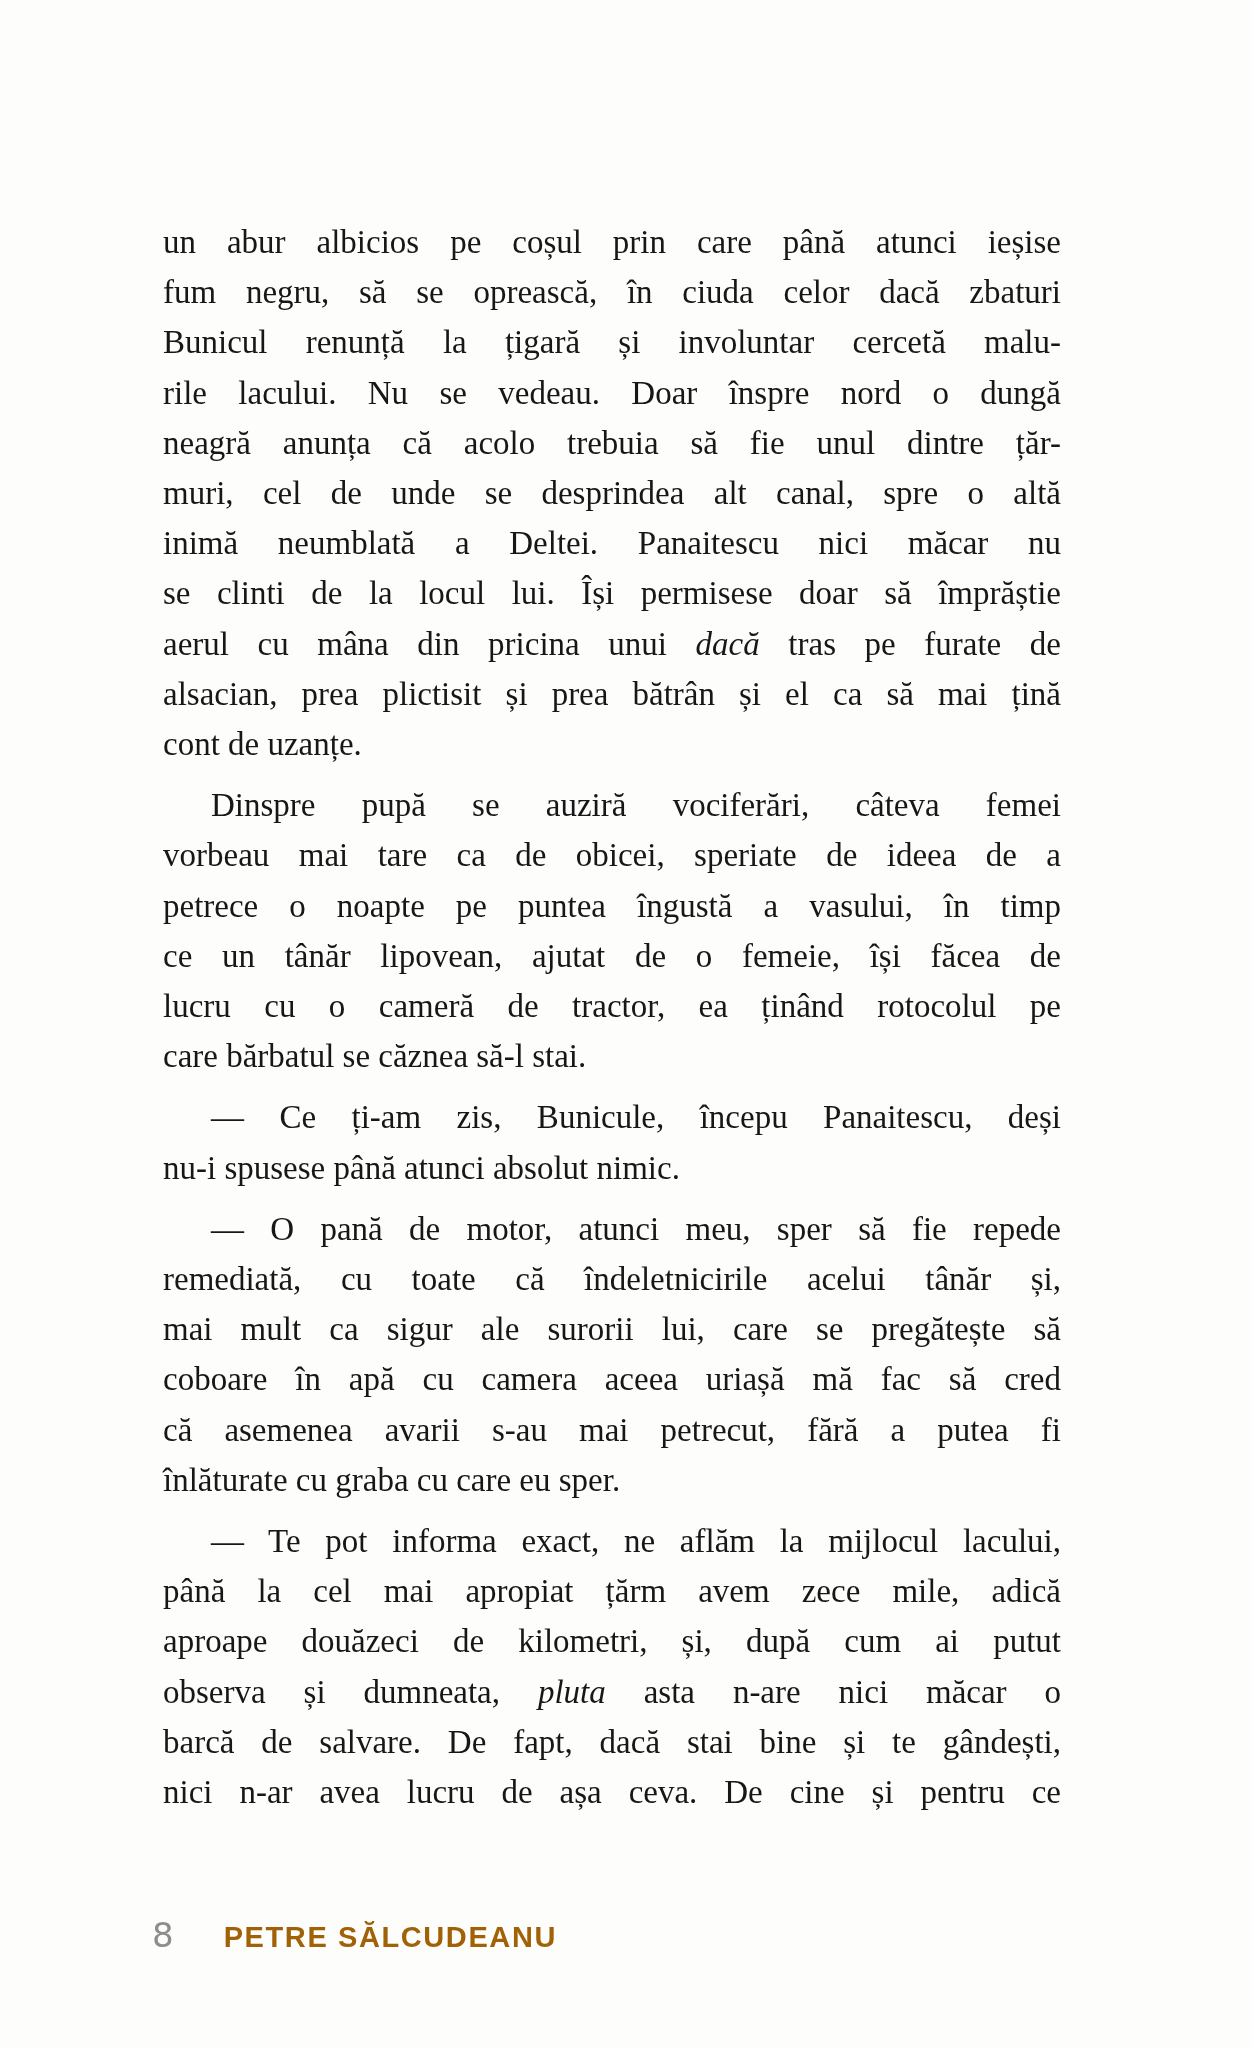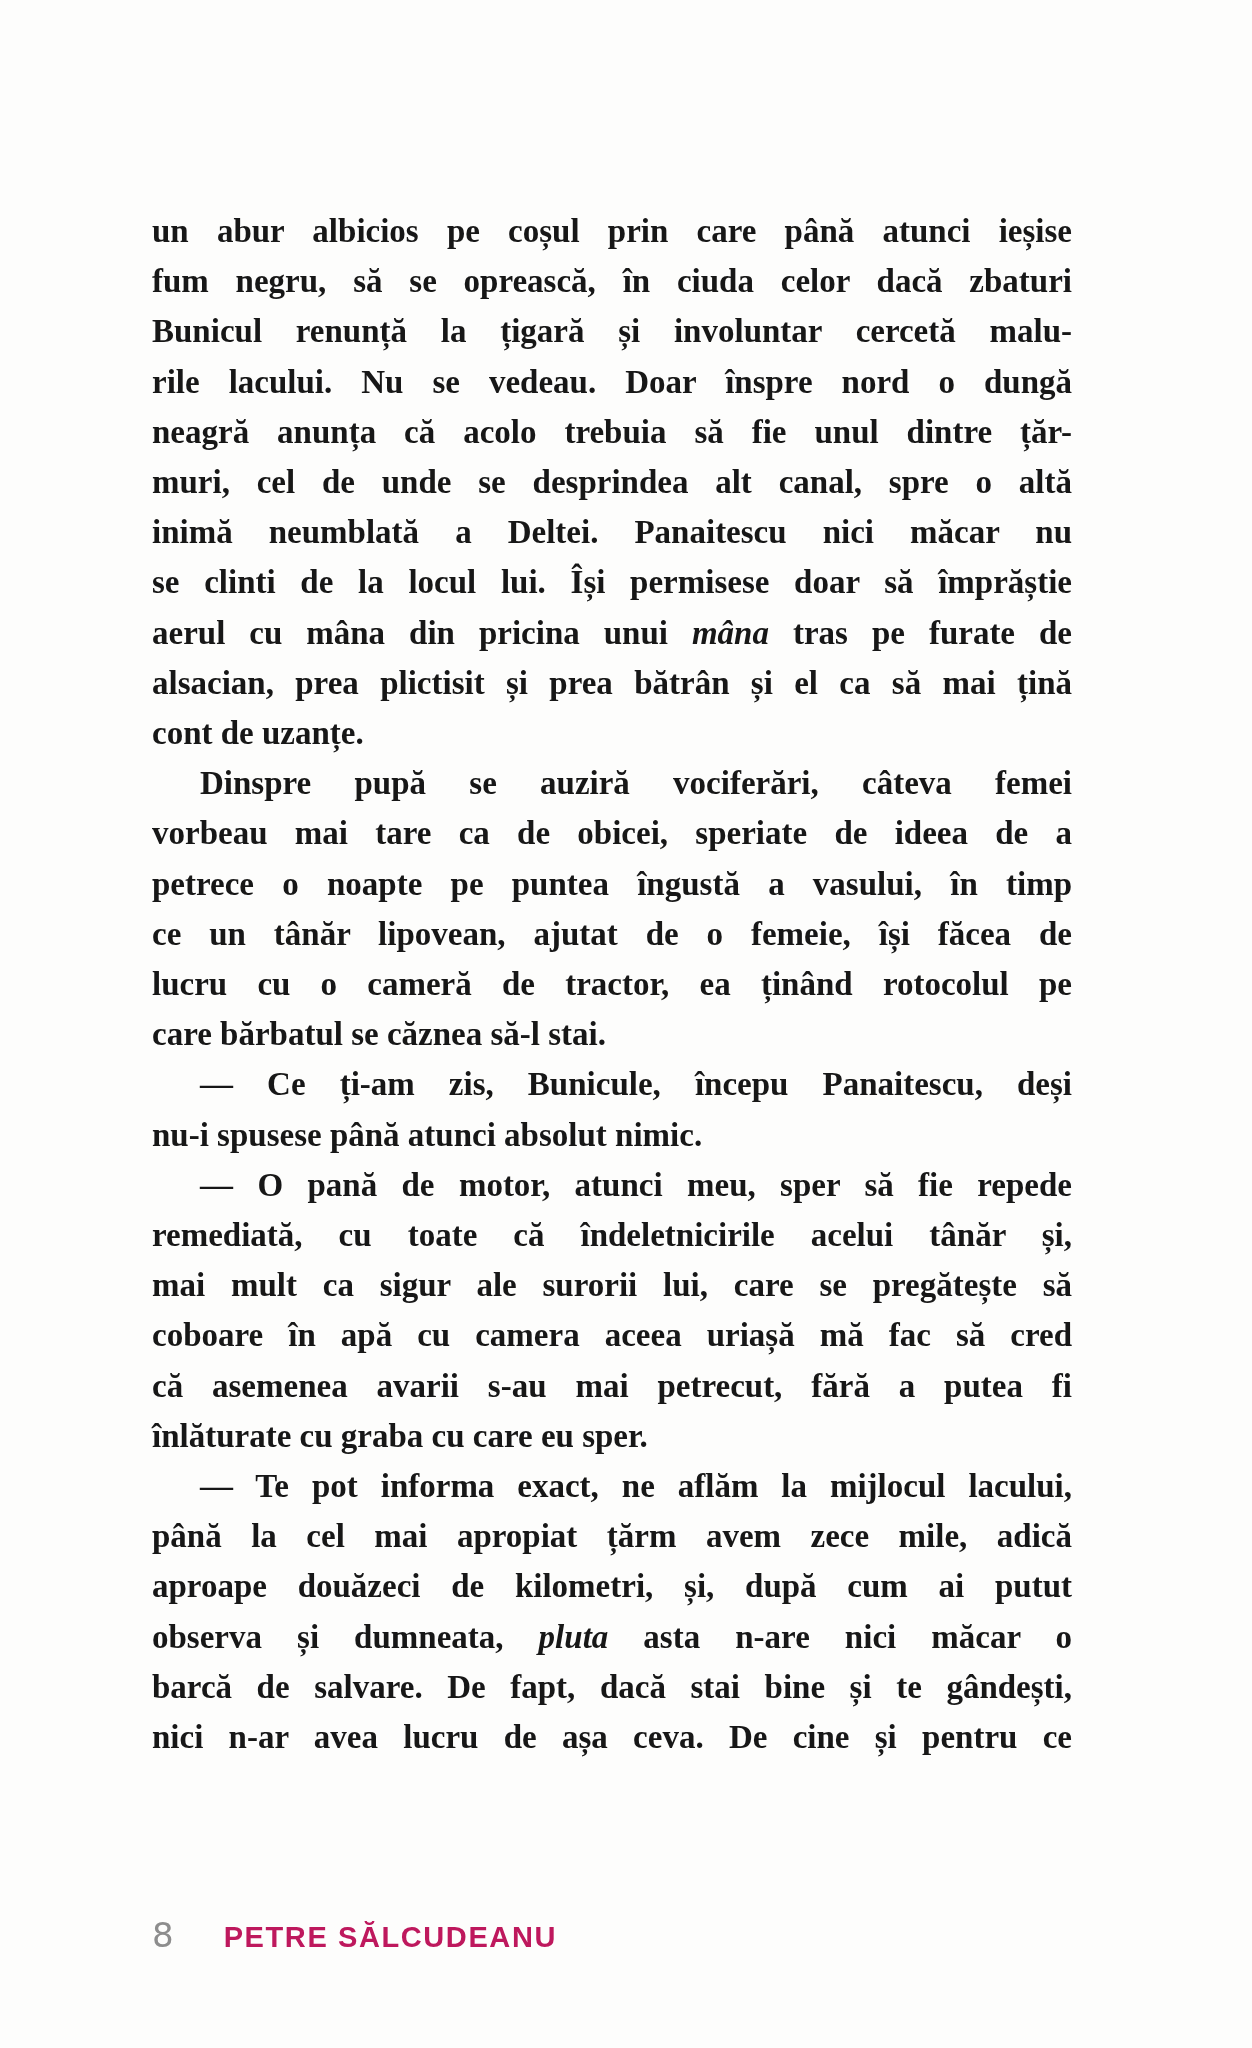--- a/index.html
+++ b/index.html
@@ -23,23 +23,22 @@
   .page-text {
     position: absolute;
     left: 152px;
     top: 206px;
     width: 920px;
     font-size: 33px;
     line-height: 50.2px;
     -webkit-font-smoothing: antialiased;
   }
   .para {
-    margin: 0;
+    margin: 11px;
     padding: 0;
-    font-weight: bold;
   }
   .line {
     text-align: justify;
     text-align-last: justify;
   }
   .line.lastline {
     text-align-last: left;
   }
   .line.indent {
     text-indent: 48px;
@@ -60,41 +59,41 @@
     font-size: 34px;
     font-weight: 400;
     color: #8d8d8d;
     line-height: 1;
   }
   .footer-author {
     font-family: "Liberation Sans", sans-serif;
     font-weight: 700;
     font-size: 29px;
     letter-spacing: 1.6px;
-    color: #be185d;
+    color: #a16207;
     margin-left: 50px;
     line-height: 1;
   }
 </style>
 </head>
 <body>
 
 <div class="scan-page">
 
   <div class="page-text">
       <div class="para">
         <div class="line"><span>un abur albicios pe coșul prin care până atunci ieșise</span></div>
         <div class="line"><span>fum negru, să se oprească, în ciuda celor dacă zbaturi</span></div>
         <div class="line"><span>Bunicul renunță la țigară și involuntar cercetă malu-</span></div>
         <div class="line"><span>rile lacului. Nu se vedeau. Doar înspre nord o dungă</span></div>
         <div class="line"><span>neagră anunța că acolo trebuia să fie unul dintre țăr-</span></div>
         <div class="line"><span>muri, cel de unde se desprindea alt canal, spre o altă</span></div>
         <div class="line"><span>inimă neumblată a Deltei. Panaitescu nici măcar nu</span></div>
         <div class="line"><span>se clinti de la locul lui. Își permisese doar să împrăștie</span></div>
-        <div class="line"><span>aerul cu mâna din pricina unui </span><em>mâna</em><span> tras pe furate de</span></div>
+        <div class="line"><span>aerul cu mâna din pricina unui </span><em>dacă</em><span> tras pe furate de</span></div>
         <div class="line"><span>alsacian, prea plictisit și prea bătrân și el ca să mai țină</span></div>
         <div class="line lastline"><span>cont de uzanțe.</span></div>
       </div>
       <div class="para">
         <div class="line indent"><span>Dinspre pupă se auziră vociferări, câteva femei</span></div>
         <div class="line"><span>vorbeau mai tare ca de obicei, speriate de ideea de a</span></div>
         <div class="line"><span>petrece o noapte pe puntea îngustă a vasului, în timp</span></div>
         <div class="line"><span>ce un tânăr lipovean, ajutat de o femeie, își făcea de</span></div>
         <div class="line"><span>lucru cu o cameră de tractor, ea ținând rotocolul pe</span></div>
         <div class="line lastline"><span>care bărbatul se căznea să-l stai.</span></div>

